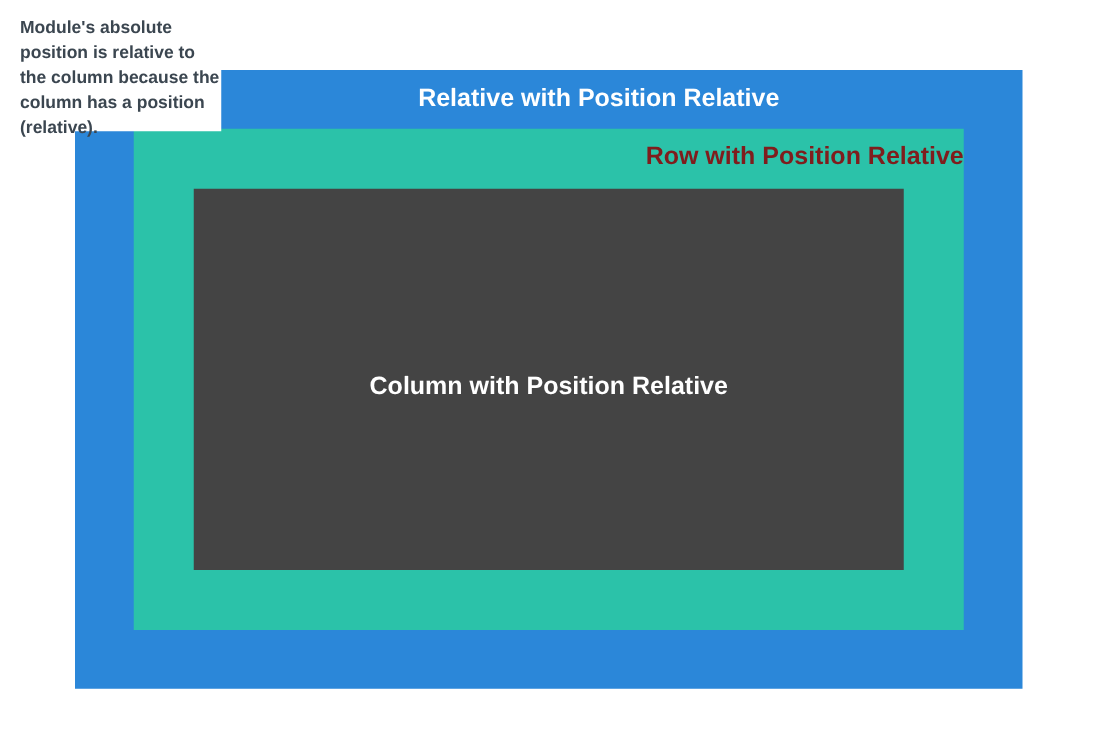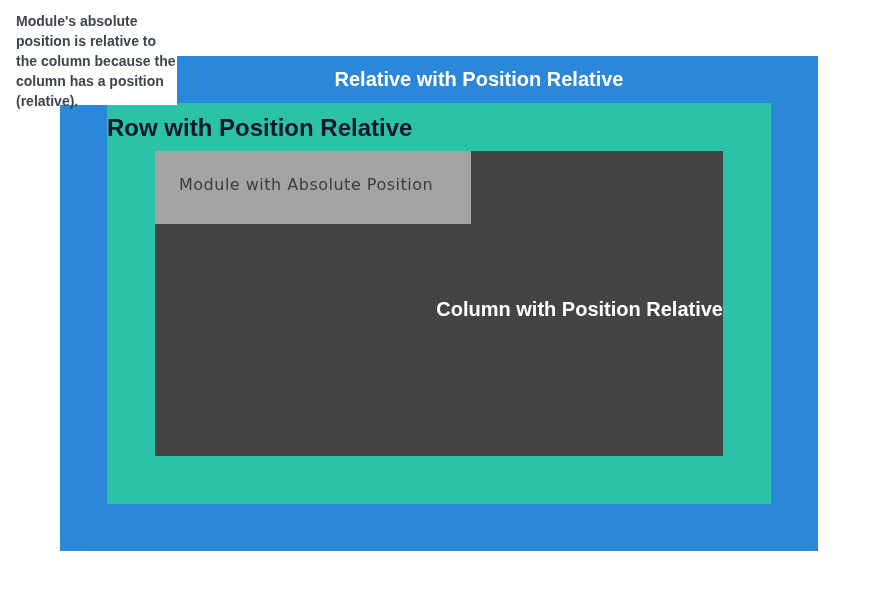--- a/index.html
+++ b/index.html
@@ -13,29 +13,29 @@
     }
     .section-label {
       position: absolute; left: 0; right: 0; top: 12px; text-align: center;
       color: #ffffff; font-weight: bold; font-size: 20px; padding-left: 80px;
     }
     .row {
       position: absolute; left: 47px; top: 47px; width: 664px; height: 401px;
       background: #2bc2a9;
     }
     .row-label {
-      position: absolute; left: 0; right: 0; top: 11px; text-align: left;
-      color: #0f172a; font-weight: bold; font-size: 24px;
+      position: absolute; left: 0; right: 0; top: 11px; text-align: right;
+      color: #7f1d1d; font-weight: bold; font-size: 20px;
     }
     .column {
       position: absolute; left: 48px; top: 48px; width: 568px; height: 305px;
       background: #444444;
     }
     .column-label {
-      position: absolute; left: 0; right: 0; top: 147px; text-align: right;
+      position: absolute; left: 0; right: 0; top: 147px; text-align: center;
       color: #ffffff; font-weight: bold; font-size: 20px;
     }
     .module {
       position: absolute; left: 0; top: 0; width: 316px; height: 73px;
       background: #a3a3a3;
     }
     .module-label {
       position: absolute; left: 24px; top: 24px;
       color: #3c3c3c; font-family: "DejaVu Sans", sans-serif; font-size: 16px; letter-spacing: 0.5px;
     }
@@ -49,23 +49,20 @@
     }
   </style>
 </head>
 <body>
 
 <div class="section">
   <div class="section-label">Relative with Position Relative</div>
   <div class="row">
     <div class="row-label">Row with Position Relative</div>
     <div class="column">
-      <div class="module">
-        <div class="module-label">Module with Absolute Position</div>
-      </div>
       <div class="column-label">Column with Position Relative</div>
     </div>
   </div>
 </div>
 
 <div class="callout">
   <div class="callout-text">Module's absolute position is relative to the column because the column has a position (relative).</div>
 </div>
 
 </body></html>

